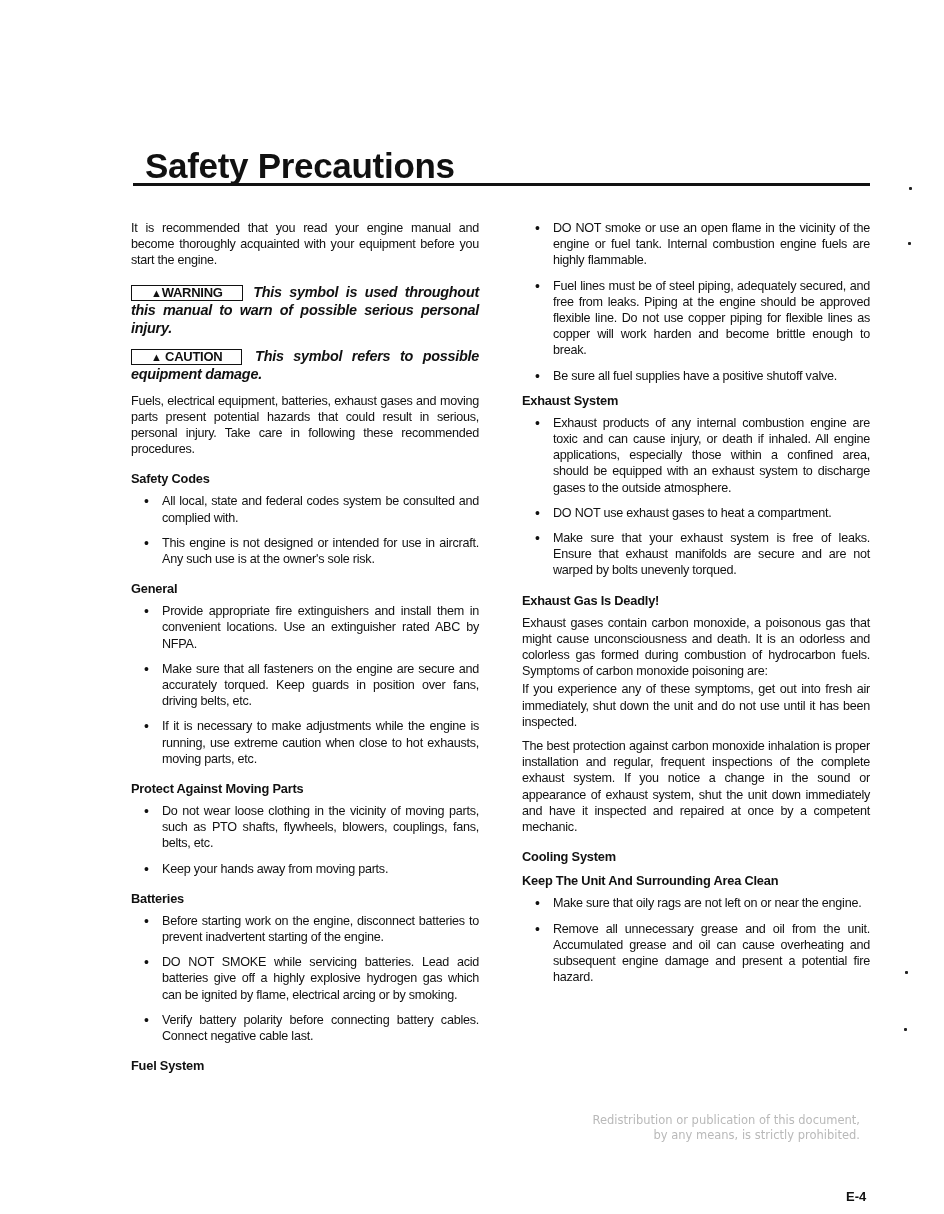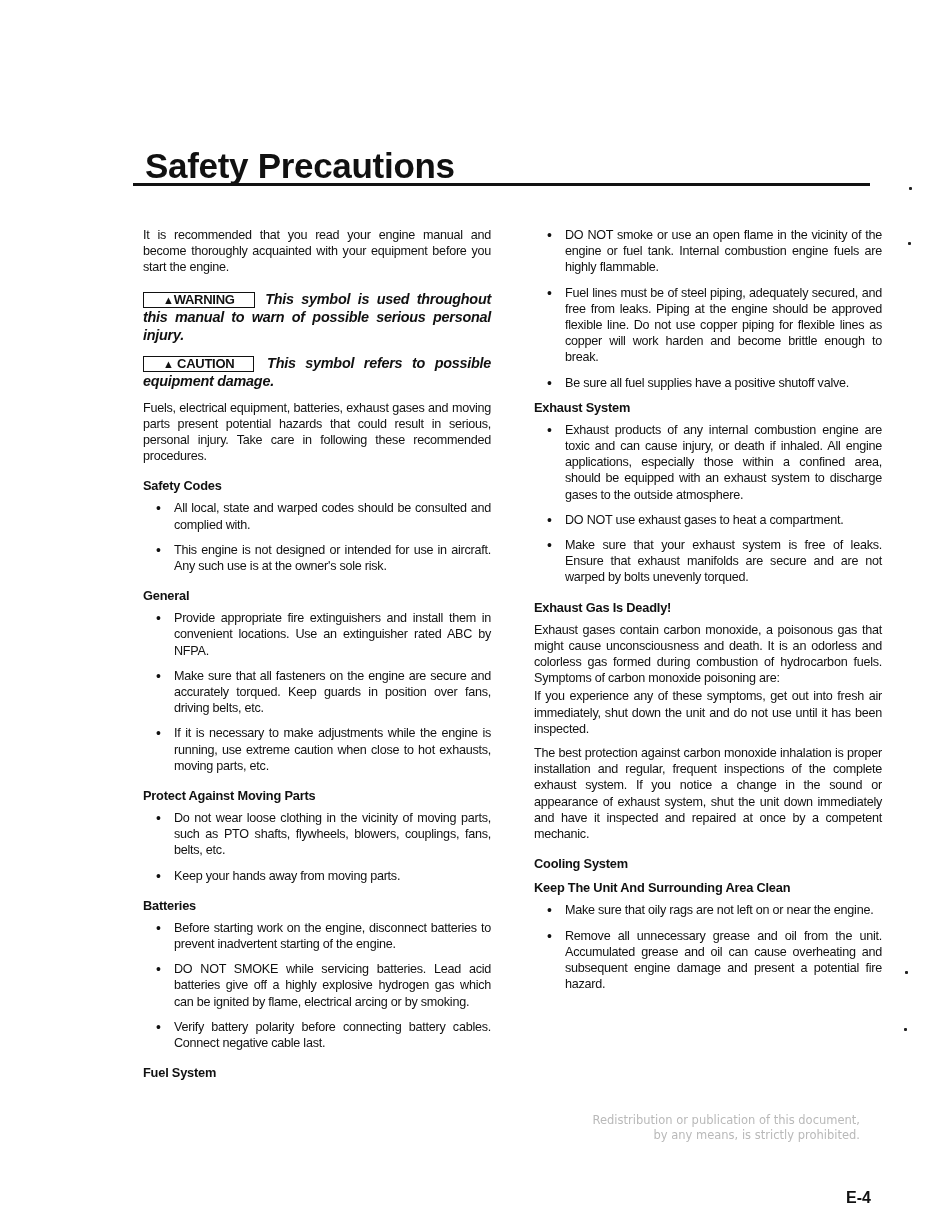--- a/index.html
+++ b/index.html
@@ -10,22 +10,22 @@
     .page-title {
       position: absolute; left: 137px; top: 136px;
       font-size: 35px; font-weight: bold; letter-spacing: -0.3px;
       margin: 8px; line-height: 44px;
     }
     .title-rule {
       position: absolute; left: 133px; top: 183px; width: 737px; height: 3px;
       background: #111111;
     }
     .col {
-      position: absolute; top: 227px; width: 348px;
-      font-size: 12.6px; line-height: 16.2px; letter-spacing: -0.25px; margin-left: 12px;
+      position: absolute; top: 220px; width: 348px;
+      font-size: 12.6px; line-height: 16.2px; letter-spacing: -0.25px;
     }
     .col-left { left: 131px; }
     .col-right { left: 522px; }
     p { margin: 0 0 8px 0; text-align: justify; }
     .intro { margin-bottom: 14px; }
     .notice {
       font-weight: bold; font-style: italic; font-size: 14.4px; line-height: 18px;
       margin: 0 0 10px 0; text-align: justify;
     }
     .tag {
@@ -48,21 +48,21 @@
     .symptoms {
       display: grid; grid-template-columns: 185px 160px; margin: 4px 0 8px 0;
     }
     .symptoms li { position: relative; padding-left: 31px; margin: 0; }
     .symptoms li::before { content: "\2022"; position: absolute; left: 13px; font-size: 14px; }
     .watermark {
       position: absolute; right: 84px; top: 1113px; text-align: right;
       color: #b9b9b9; font-family: "DejaVu Sans", sans-serif; font-size: 11.5px; line-height: 15px;
     }
     .page-number {
-      position: absolute; left: 846px; top: 1189px; font-weight: bold; font-size: 16px;
+      position: absolute; left: 846px; top: 1189px; font-weight: bold; font-size: 13px;
     }
     .speck { position: absolute; width: 3px; height: 3px; background: #222; border-radius: 1px; }
   </style>
 </head>
 <body>
 
 <h1 class="page-title">Safety Precautions</h1>
 <div class="title-rule"></div>
 
 <div class="col col-left">
@@ -75,21 +75,21 @@
 
   <p class="notice">
     <span class="tag"><span class="tri">▲</span>&nbsp;<span>CAUTION</span></span>
     <span>This symbol refers to possible equipment damage.</span>
   </p>
 
   <p>Fuels, electrical equipment, batteries, exhaust gases and moving parts present potential hazards that could result in serious, personal injury. Take care in following these recommended procedures.</p>
 
   <h3>Safety Codes</h3>
   <ul class="bullets">
-    <li>All local, state and warped codes should be consulted and complied with.</li>
+    <li>All local, state and federal codes system be consulted and complied with.</li>
     <li>This engine is not designed or intended for use in aircraft. Any such use is at the owner's sole risk.</li>
   </ul>
 
   <h3>General</h3>
   <ul class="bullets">
     <li>Provide appropriate fire extinguishers and install them in convenient locations. Use an extinguisher rated ABC by NFPA.</li>
     <li>Make sure that all fasteners on the engine are secure and accurately torqued. Keep guards in position over fans, driving belts, etc.</li>
     <li>If it is necessary to make adjustments while the engine is running, use extreme caution when close to hot exhausts, moving parts, etc.</li>
   </ul>
 

